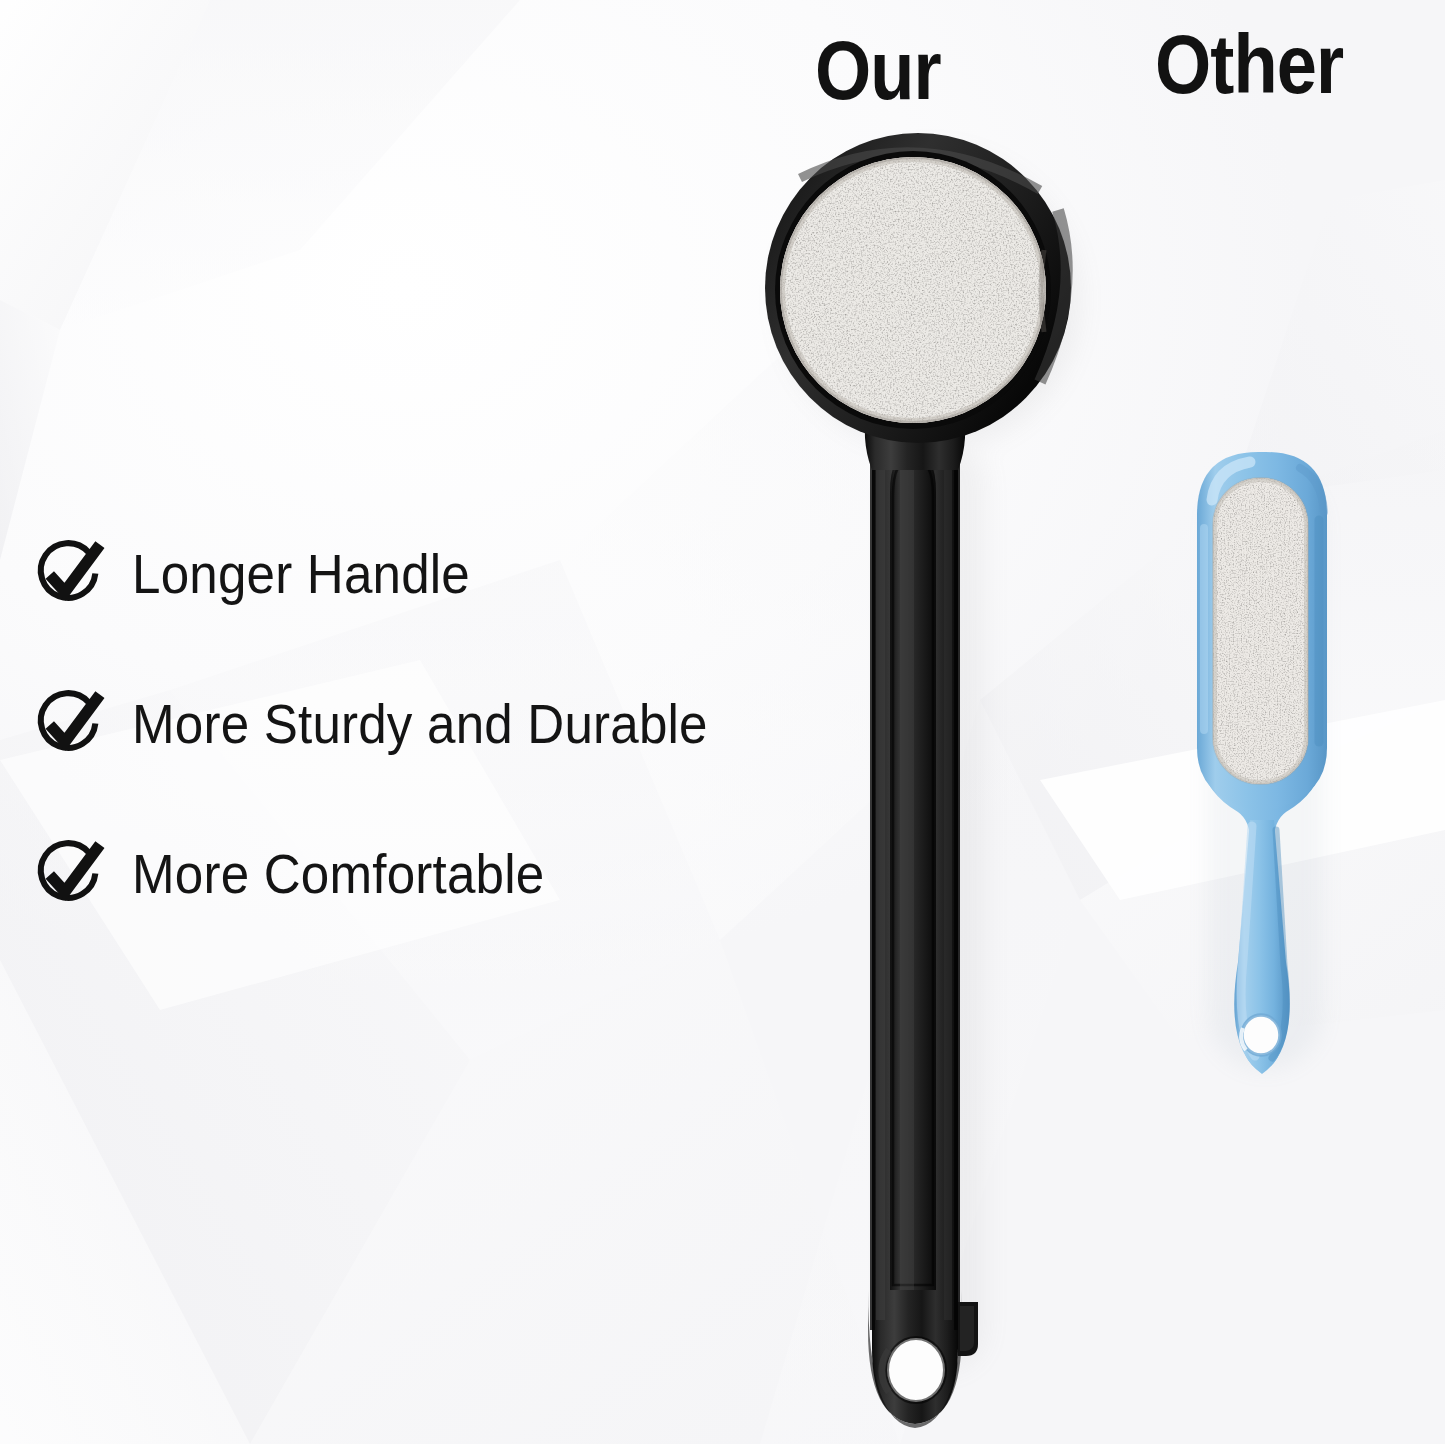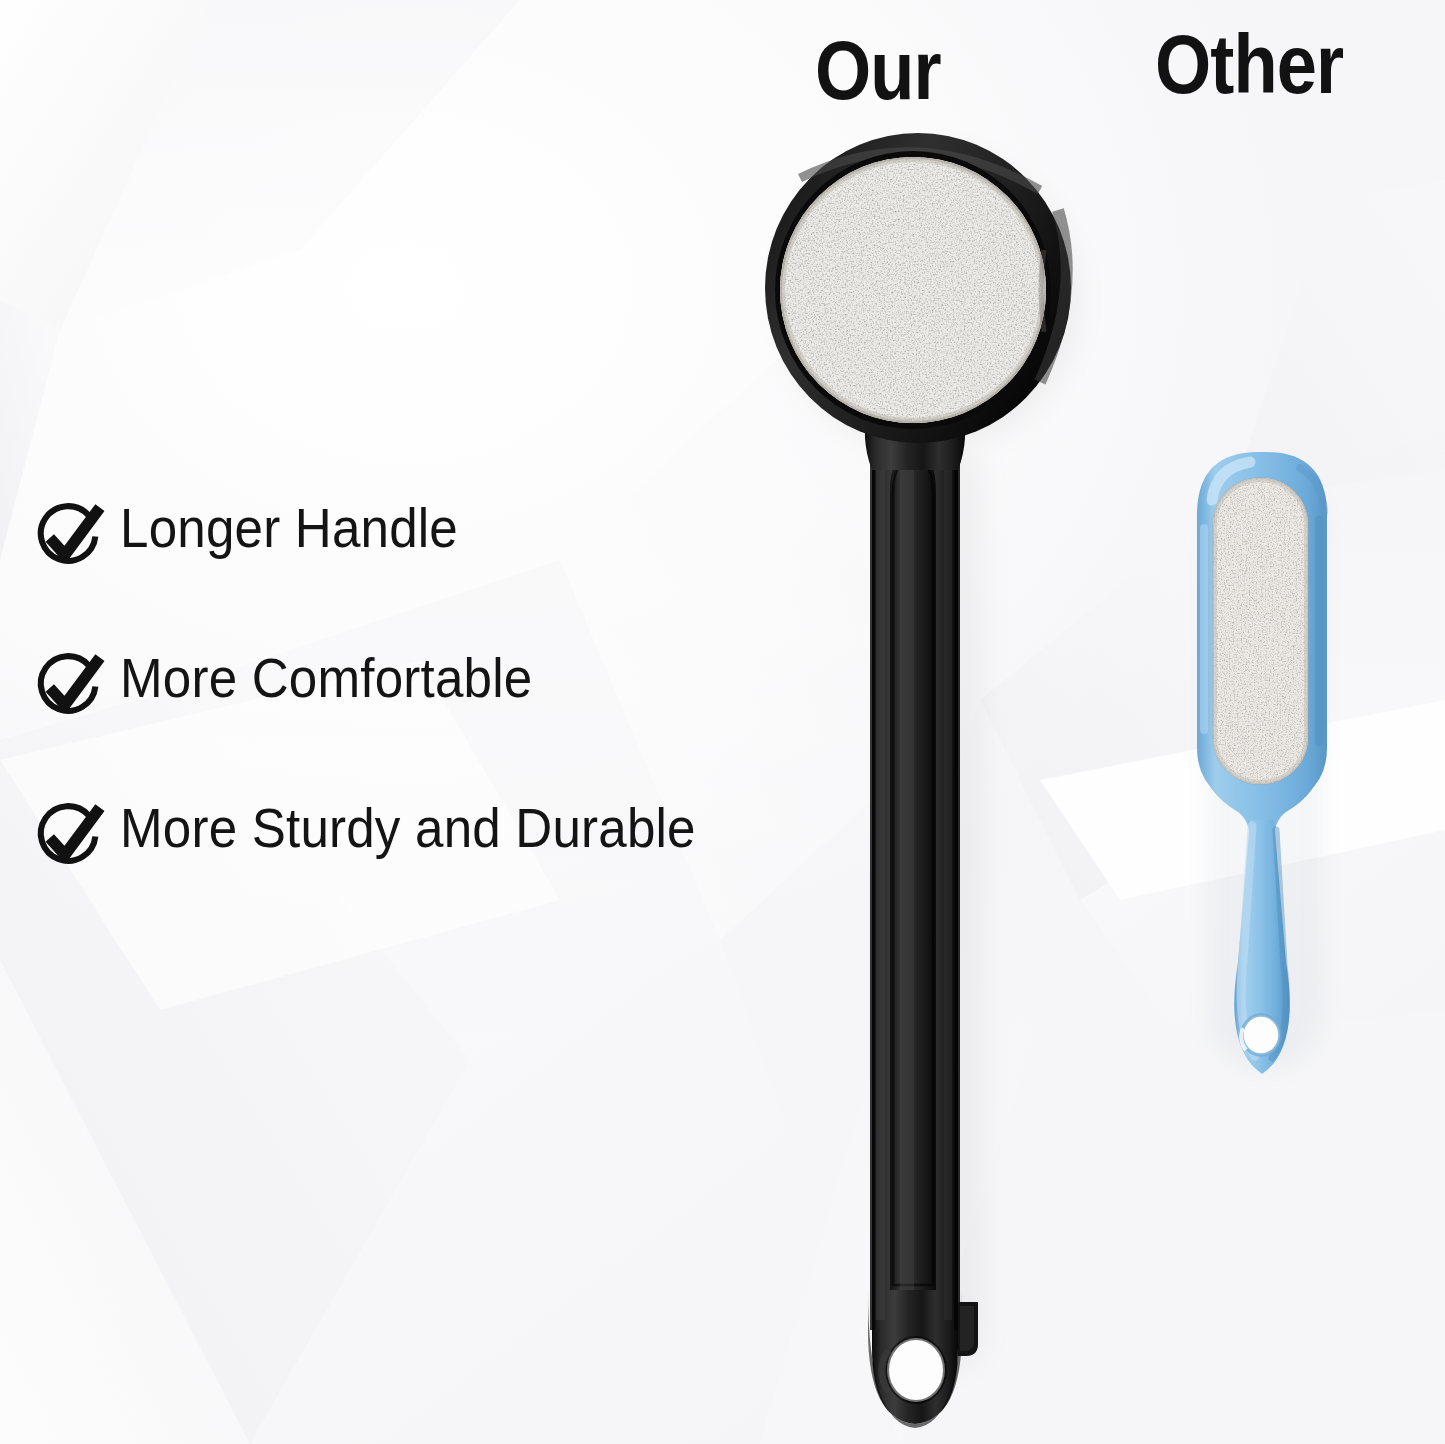--- a/index.html
+++ b/index.html
@@ -39,20 +39,22 @@
   }
   #hdr-our   { left:815px; top:28px; }
   #hdr-other { left:1155px; top:22px; }
 
   
   #feature-list { position:absolute; left:30px; top:500px; width:780px; }
   .feature-row {
     position:relative;
     height:150px;
     display:flex;
+    align-items:center;
+    gap:12px;
   }
   .check-icon {
     position:relative;
     width:76px; height:76px;
     flex:0 0 76px;
     margin-right:14px;
   }
   .check-icon svg { display:block; width:76px; height:76px; overflow:visible; }
   .feature-label {
     color:#141414;
@@ -366,28 +368,28 @@
     </div>
 
 
     <div class="feature-row">
       <span class="check-icon">
         <svg viewBox="0 0 100 100">
           <path d="M 77 20 A 36 36 0 1 0 86 48" fill="none" stroke="#111111" stroke-width="8" stroke-linecap="butt"></path>
           <path d="M 26 50 L 46 72 L 92 10" fill="none" stroke="#111111" stroke-width="15" stroke-linejoin="miter" stroke-linecap="butt"></path>
         </svg>
       </span>
-      <span class="feature-label">More Comfortable</span>
+      <span class="feature-label">More Sturdy and Durable</span>
     </div>
 
     <div class="feature-row">
       <span class="check-icon">
         <svg viewBox="0 0 100 100">
           <path d="M 77 20 A 36 36 0 1 0 86 48" fill="none" stroke="#111111" stroke-width="8" stroke-linecap="butt"></path>
           <path d="M 26 50 L 46 72 L 92 10" fill="none" stroke="#111111" stroke-width="15" stroke-linejoin="miter" stroke-linecap="butt"></path>
         </svg>
       </span>
-      <span class="feature-label">More Sturdy and Durable</span>
+      <span class="feature-label">More Comfortable</span>
     </div>
 
   </div>
 
 </div>
 
 </body></html>

